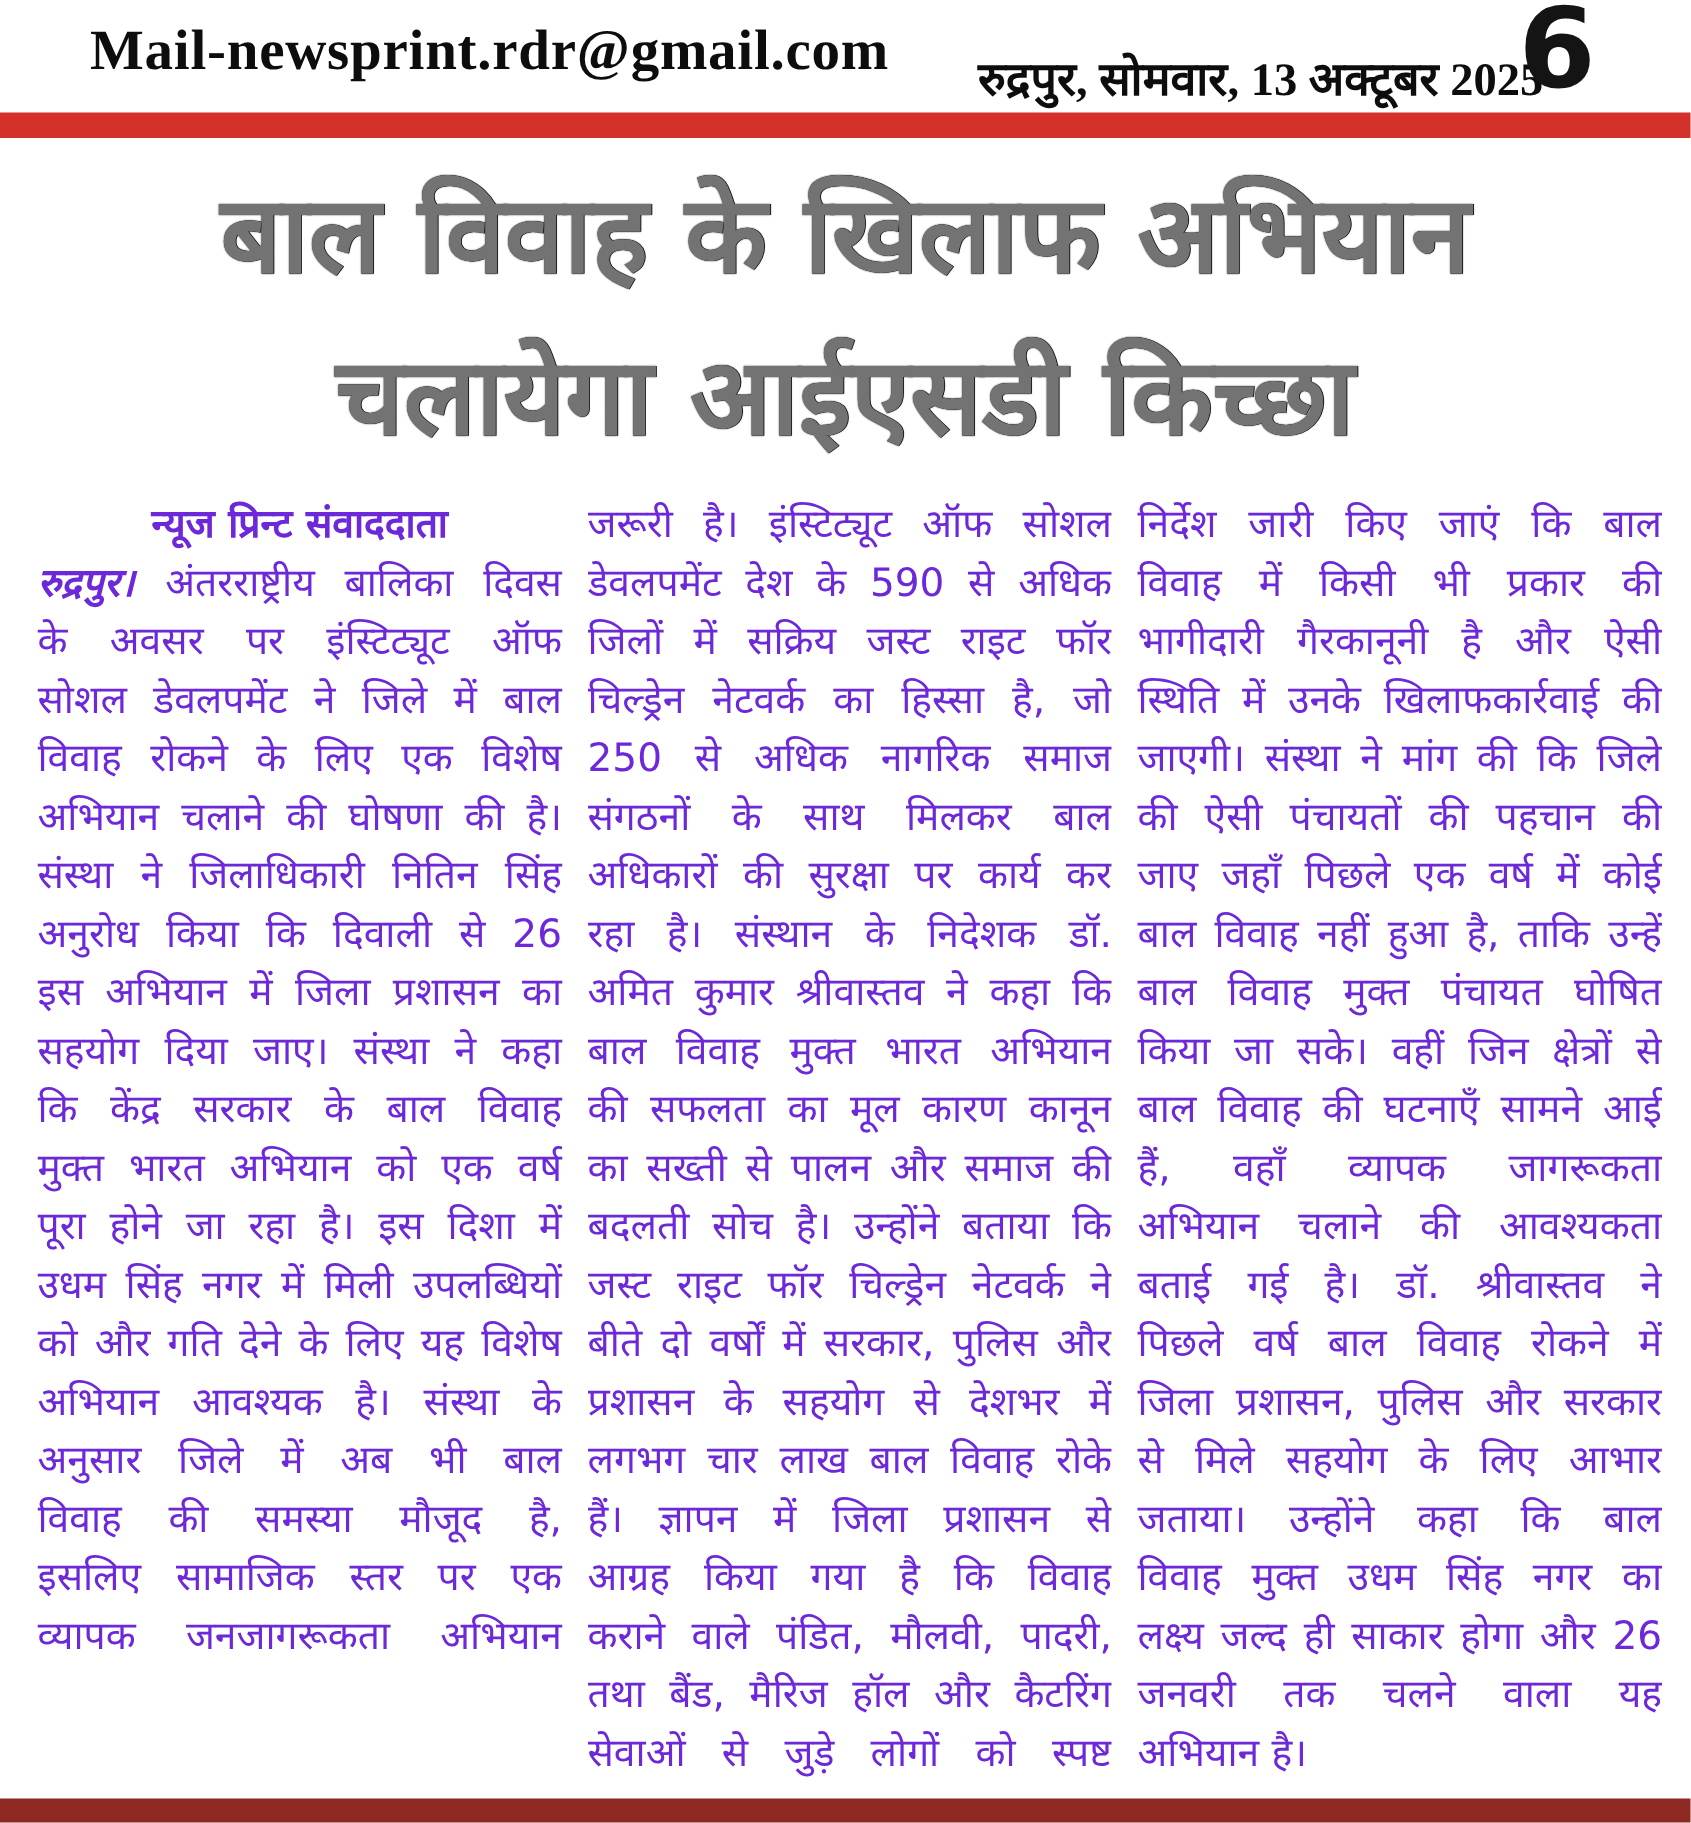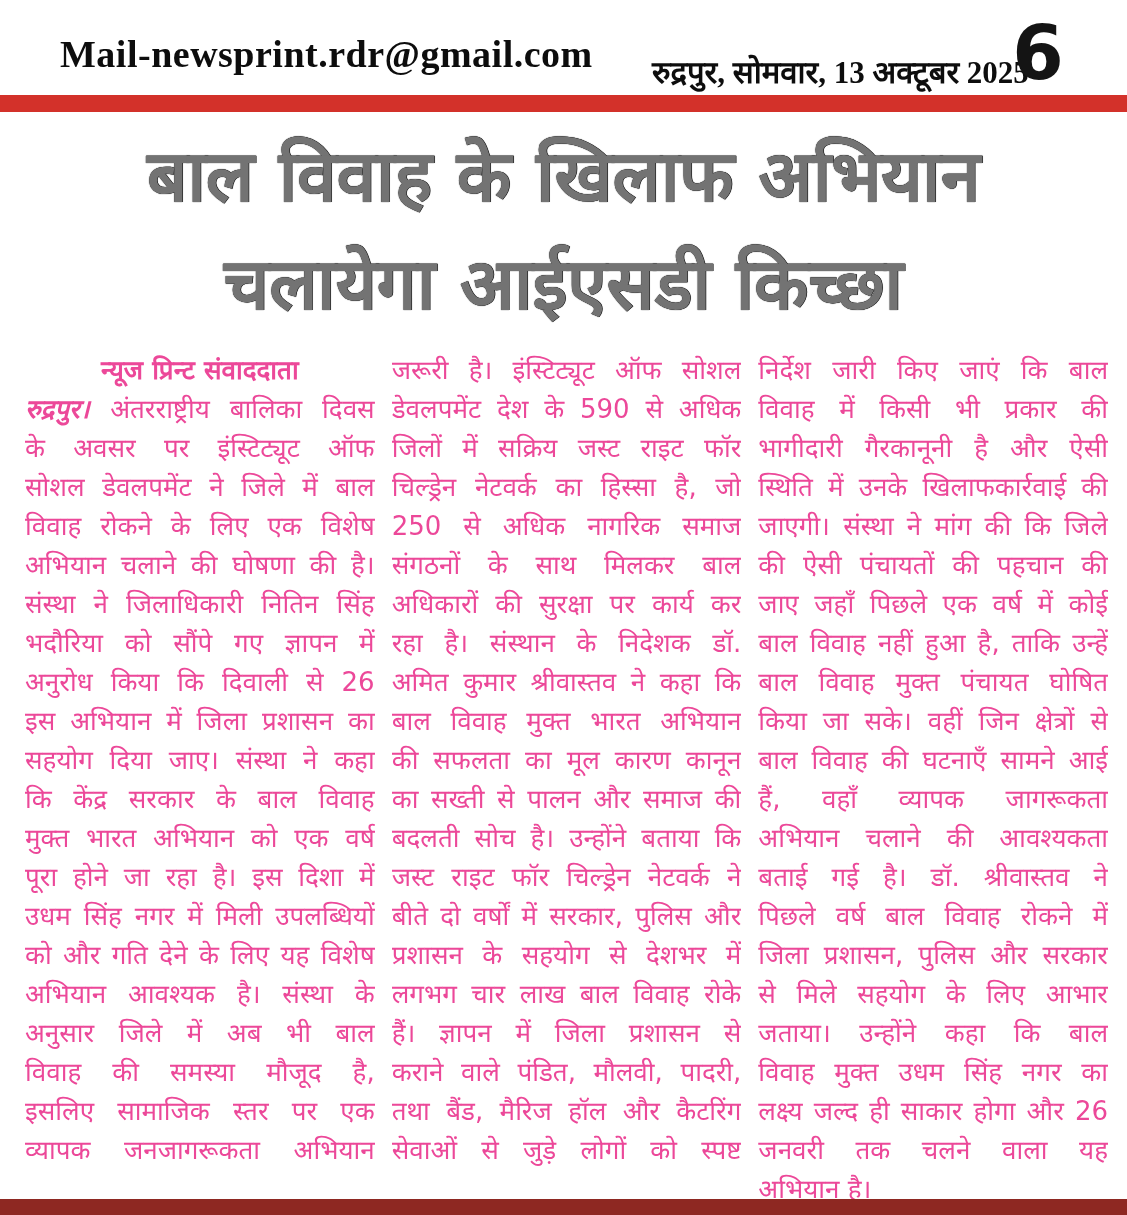--- a/index.html
+++ b/index.html
@@ -4,21 +4,21 @@
 <style>
   html, body { margin: 0; padding: 0; }
   body {
     width: 1127px; height: 1215px;
     background: #ffffff;
     color: #101010;
     font-family: "DejaVu Sans", sans-serif;
     position: relative;
     overflow: hidden;
   }
-  .page { position: absolute; inset: 0; margin-top: 20px; }
+  .page { position: absolute; inset: 0; }
 
   
   .email {
     position: absolute; left: 60px; top: 12px;
     font-family: "Liberation Serif", serif;
     font-weight: bold; font-size: 38px; letter-spacing: 0.5px;
     color: #0d0d0d; white-space: nowrap;
   }
   .date {
     position: absolute; left: 652px; top: 30px;
@@ -44,21 +44,21 @@
     color: #737373;
     text-shadow: 0 0 1px #000, 0.5px 0 0 #000;
   }
   .headline span { display: block; }
 
   
   .columns {
     position: absolute; top: 331px; left: 25px; right: 19px;
     display: flex; gap: 17px;
   }
-  .col { flex: 1 1 0; font-size: 26px; line-height: 39px; color: #ec4899; }
+  .col { flex: 1 1 0; font-size: 26px; line-height: 39px; color: #6d28d9; }
   .byline {
     text-align: center; font-weight: bold;
     white-space: nowrap; overflow: hidden;
   }
   .line {
     text-align: justify;
     text-align-last: justify;
     overflow: hidden; white-space: nowrap;
   }
   .line b { font-weight: bold; font-style: italic; }
@@ -85,21 +85,20 @@
   <div class="columns">
     <div class="col">
       <div class="byline">न्यूज प्रिन्ट संवाददाता</div>
       <div>
           <div class="line"><b>रुद्रपुर। </b>अंतरराष्ट्रीय बालिका दिवस</div>
           <div class="line">के अवसर पर इंस्टिट्यूट ऑफ</div>
           <div class="line">सोशल डेवलपमेंट ने जिले में बाल</div>
           <div class="line">विवाह रोकने के लिए एक विशेष</div>
           <div class="line">अभियान चलाने की घोषणा की है।</div>
           <div class="line">संस्था ने जिलाधिकारी नितिन सिंह</div>
-          <div class="line">भदौरिया को सौंपे गए ज्ञापन में</div>
           <div class="line">अनुरोध किया कि दिवाली से 26</div>
           <div class="line">इस अभियान में जिला प्रशासन का</div>
           <div class="line">सहयोग दिया जाए। संस्था ने कहा</div>
           <div class="line">कि केंद्र सरकार के बाल विवाह</div>
           <div class="line">मुक्त भारत अभियान को एक वर्ष</div>
           <div class="line">पूरा होने जा रहा है। इस दिशा में</div>
           <div class="line">उधम सिंह नगर में मिली उपलब्धियों</div>
           <div class="line">को और गति देने के लिए यह विशेष</div>
           <div class="line">अभियान आवश्यक है। संस्था के</div>
           <div class="line">अनुसार जिले में अब भी बाल</div>
@@ -120,20 +119,21 @@
         <div class="line">अमित कुमार श्रीवास्तव ने कहा कि</div>
         <div class="line">बाल विवाह मुक्त भारत अभियान</div>
         <div class="line">की सफलता का मूल कारण कानून</div>
         <div class="line">का सख्ती से पालन और समाज की</div>
         <div class="line">बदलती सोच है। उन्होंने बताया कि</div>
         <div class="line">जस्ट राइट फॉर चिल्ड्रेन नेटवर्क ने</div>
         <div class="line">बीते दो वर्षों में सरकार, पुलिस और</div>
         <div class="line">प्रशासन के सहयोग से देशभर में</div>
         <div class="line">लगभग चार लाख बाल विवाह रोके</div>
         <div class="line">हैं। ज्ञापन में जिला प्रशासन से</div>
+        <div class="line">आग्रह किया गया है कि विवाह</div>
         <div class="line">कराने वाले पंडित, मौलवी, पादरी,</div>
         <div class="line">तथा बैंड, मैरिज हॉल और कैटरिंग</div>
         <div class="line">सेवाओं से जुड़े लोगों को स्पष्ट</div>
       </div>
     <div class="col">
         <div class="line">निर्देश जारी किए जाएं कि बाल</div>
         <div class="line">विवाह में किसी भी प्रकार की</div>
         <div class="line">भागीदारी गैरकानूनी है और ऐसी</div>
         <div class="line">स्थिति में उनके खिलाफकार्रवाई की</div>
         <div class="line">जाएगी। संस्था ने मांग की कि जिले</div>

